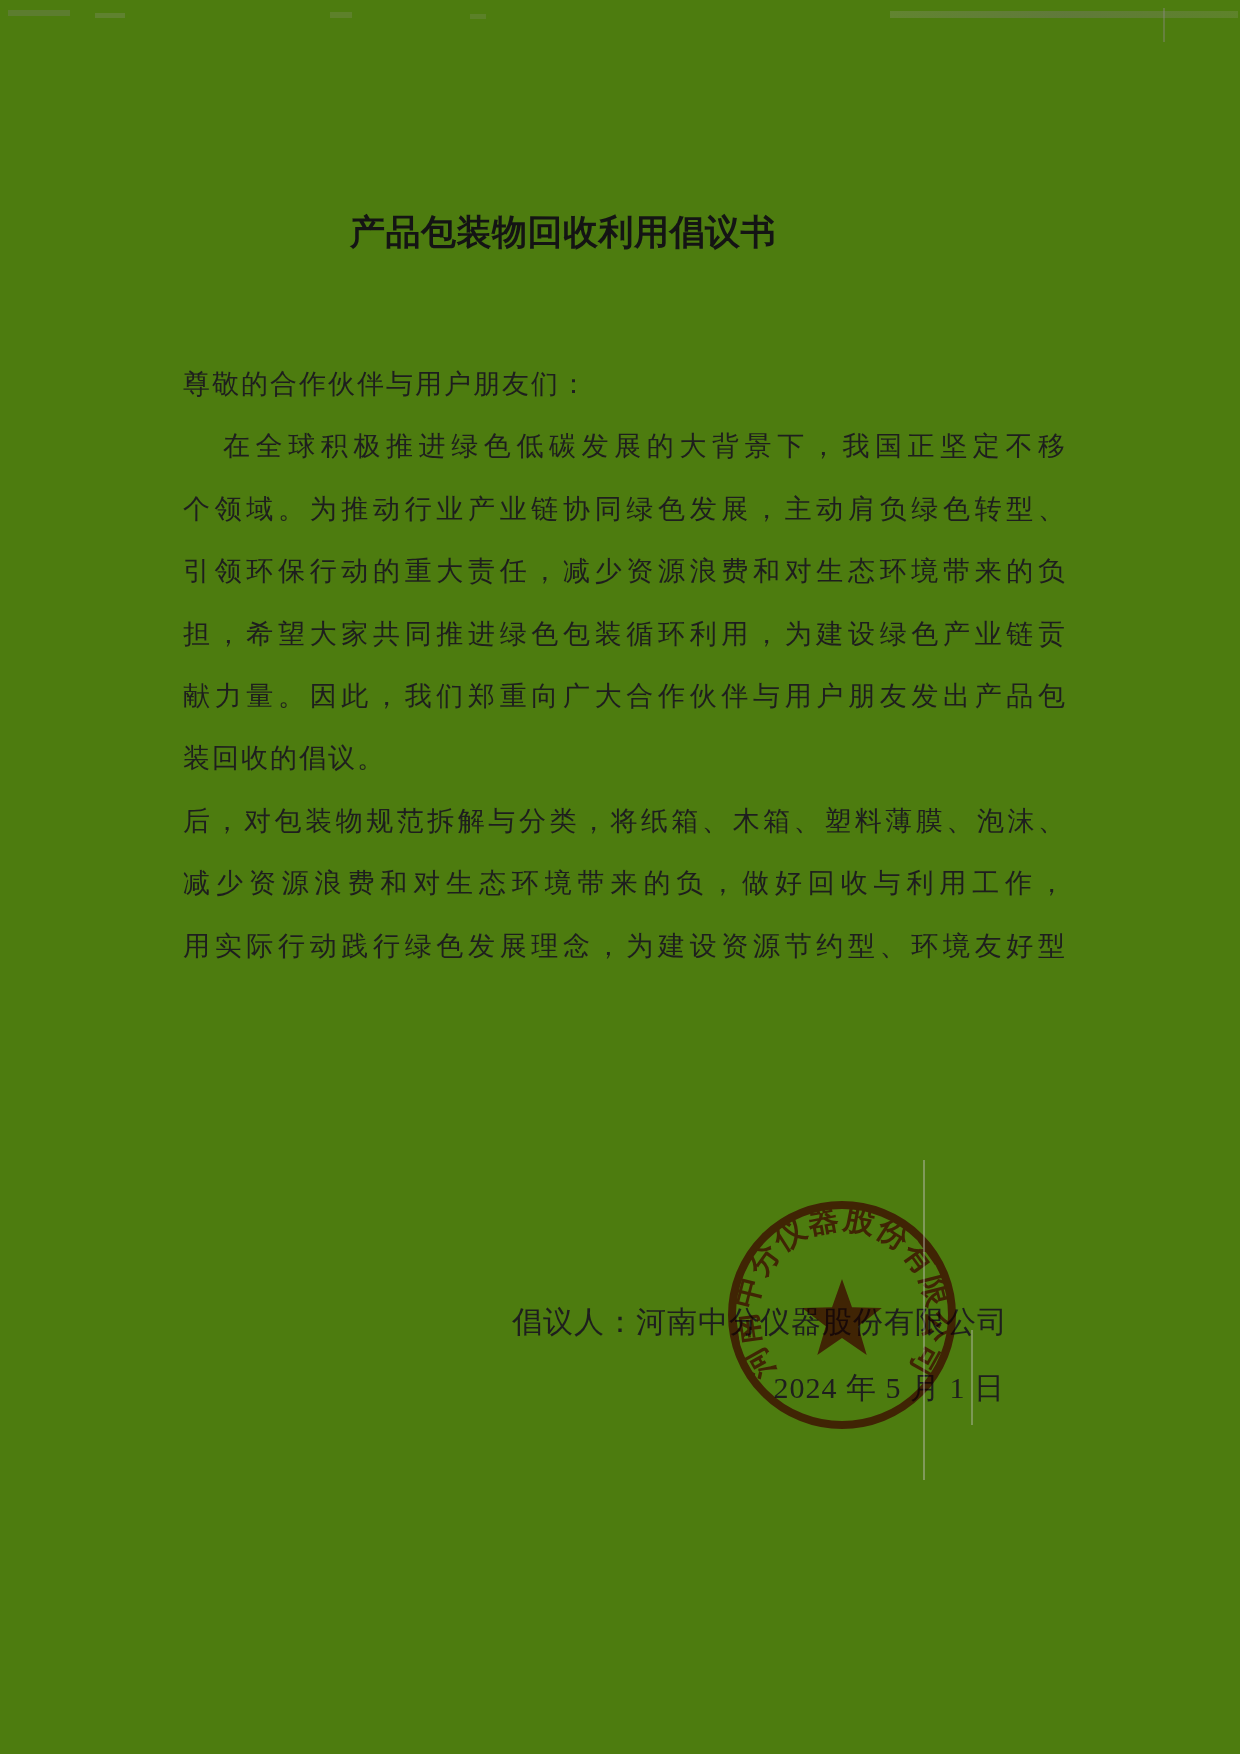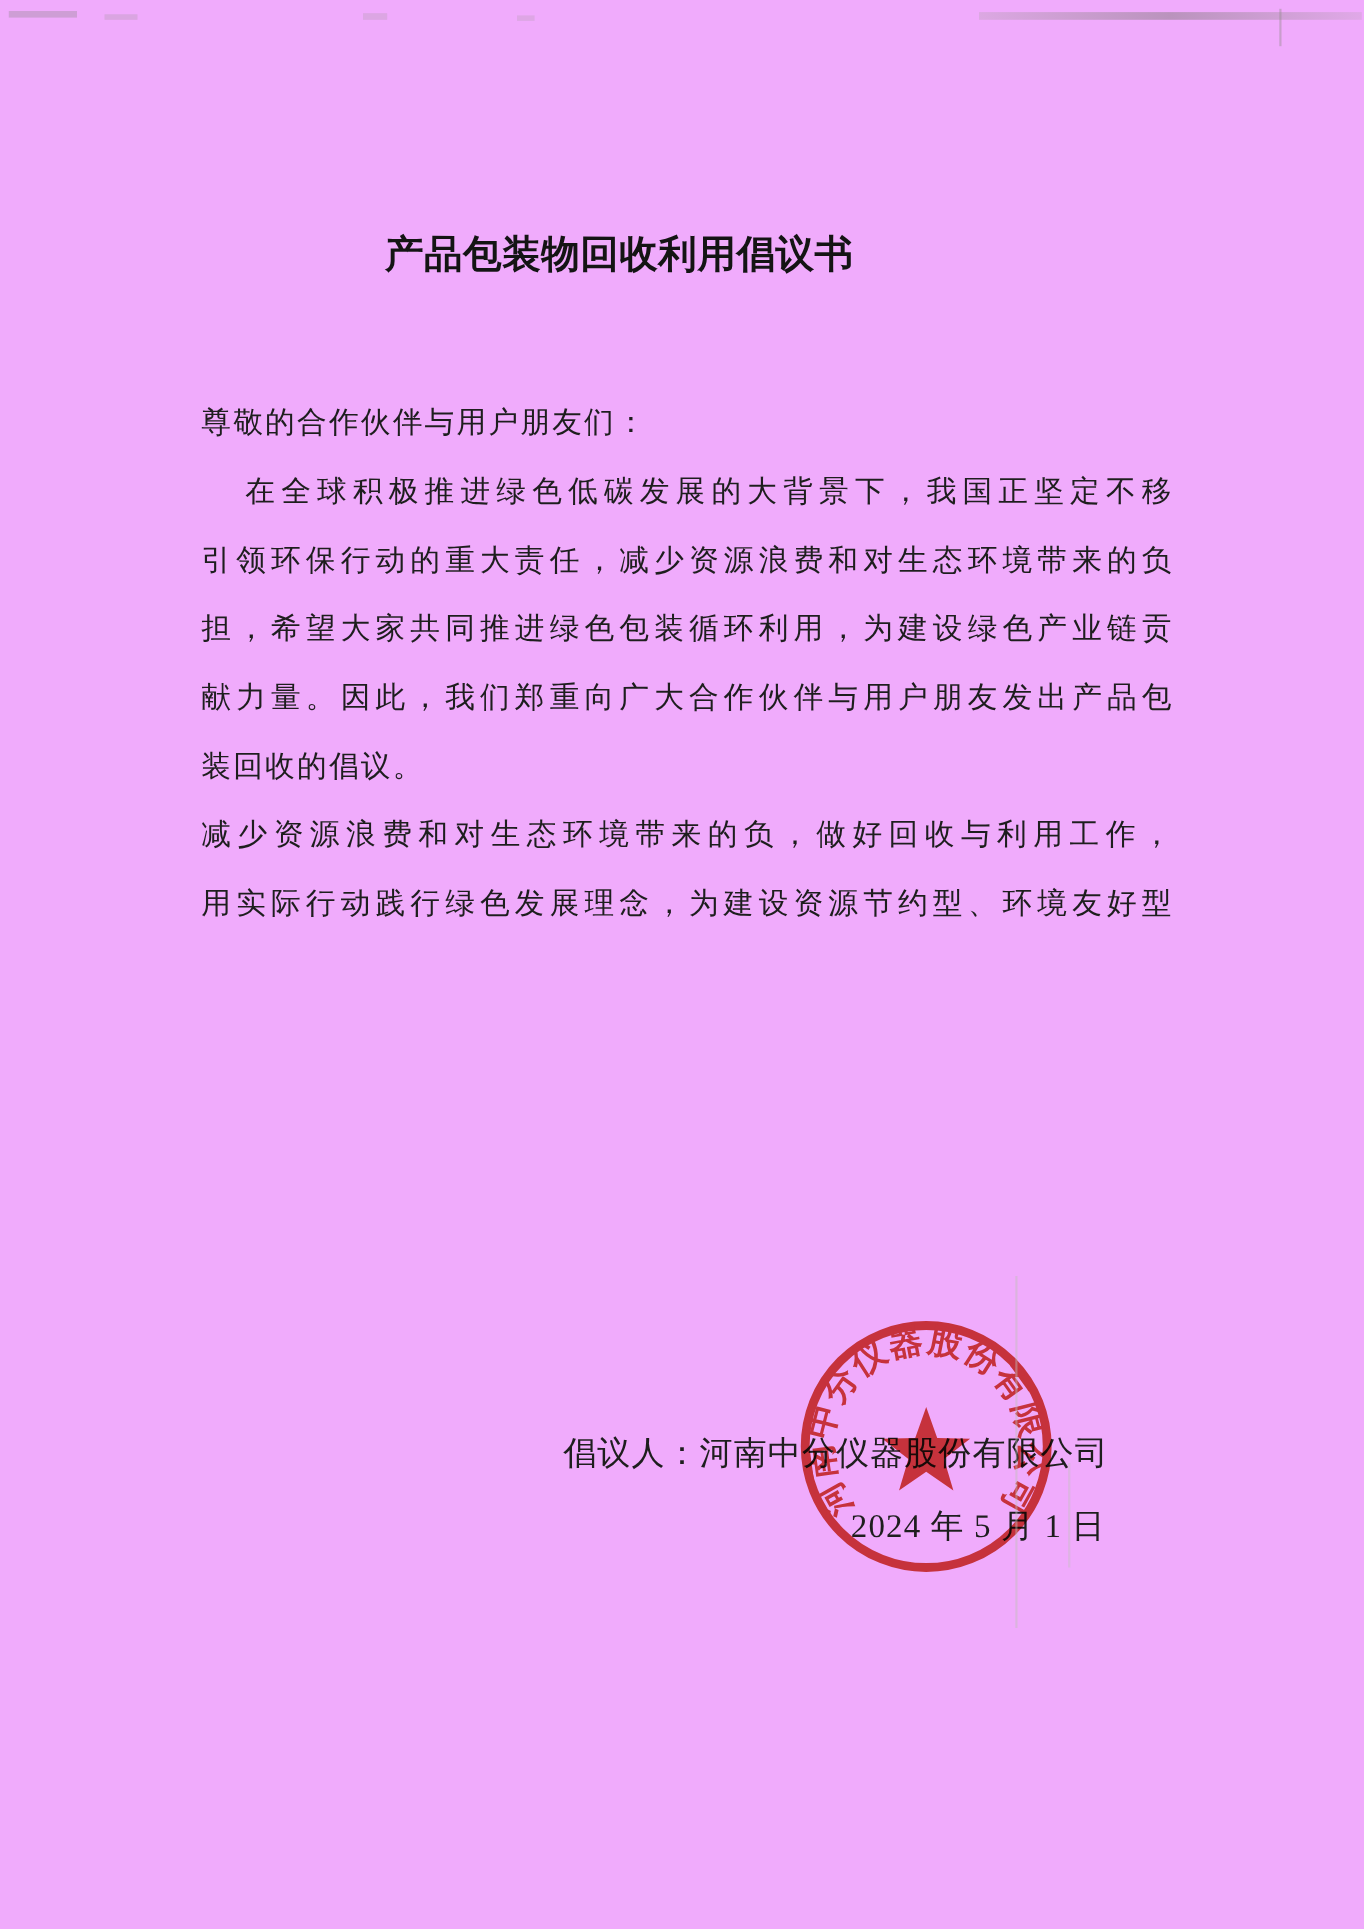--- a/index.html
+++ b/index.html
@@ -1,21 +1,21 @@
 <!DOCTYPE html>
 <html><head>
 <meta charset="utf-8">
 <style>
   * { margin: 0; padding: 0; box-sizing: border-box; }
   html, body { background: #ffffff; }
   .page {
     position: relative;
     width: 1240px;
     height: 1754px;
-    background: #f0abfc;
+    background: #4d7c0f;
     overflow: hidden;
     font-family: "Liberation Serif", serif;
     color: #1f1f1f;
   }
   .doc-title {
     position: absolute;
     left: 350px;
     top: 206px;
     height: 52px;
     line-height: 52px;
@@ -83,24 +83,26 @@
 </head>
 <body>
 
 <div class="page">
 
   <div class="doc-title">产品包装物回收利用倡议书</div>
 
   <div class="text-block">
     <div class="doc-line salutation">尊敬的合作伙伴与用户朋友们：</div>
     <div class="doc-line indent full">在全球积极推进绿色低碳发展的大背景下，我国正坚定不移</div>
+    <div class="doc-line full">个领域。为推动行业产业链协同绿色发展，主动肩负绿色转型、</div>
     <div class="doc-line full">引领环保行动的重大责任，减少资源浪费和对生态环境带来的负</div>
     <div class="doc-line full">担，希望大家共同推进绿色包装循环利用，为建设绿色产业链贡</div>
     <div class="doc-line full">献力量。因此，我们郑重向广大合作伙伴与用户朋友发出产品包</div>
     <div class="doc-line short">装回收的倡议。</div>
+    <div class="doc-line full">后，对包装物规范拆解与分类，将纸箱、木箱、塑料薄膜、泡沫、</div>
     <div class="doc-line full">减少资源浪费和对生态环境带来的负，做好回收与利用工作，</div>
     <div class="doc-line full">用实际行动践行绿色发展理念，为建设资源节约型、环境友好型</div>
   </div>
 
   <div class="sig-line sig-company">倡议人：河南中分仪器股份有限公司</div>
   <div class="sig-line sig-date">2024 年 5 月 1 日</div>
 
   <svg class="stamp" viewBox="0 0 240 240" aria-hidden="true">
     <circle cx="120" cy="120" r="110" fill="none" stroke="#cf3a2b" stroke-width="8"></circle>
     <path id="sealArc" d="M 59.2,180.8 A 86,86 0 1 1 180.8,180.8" fill="none"></path>

